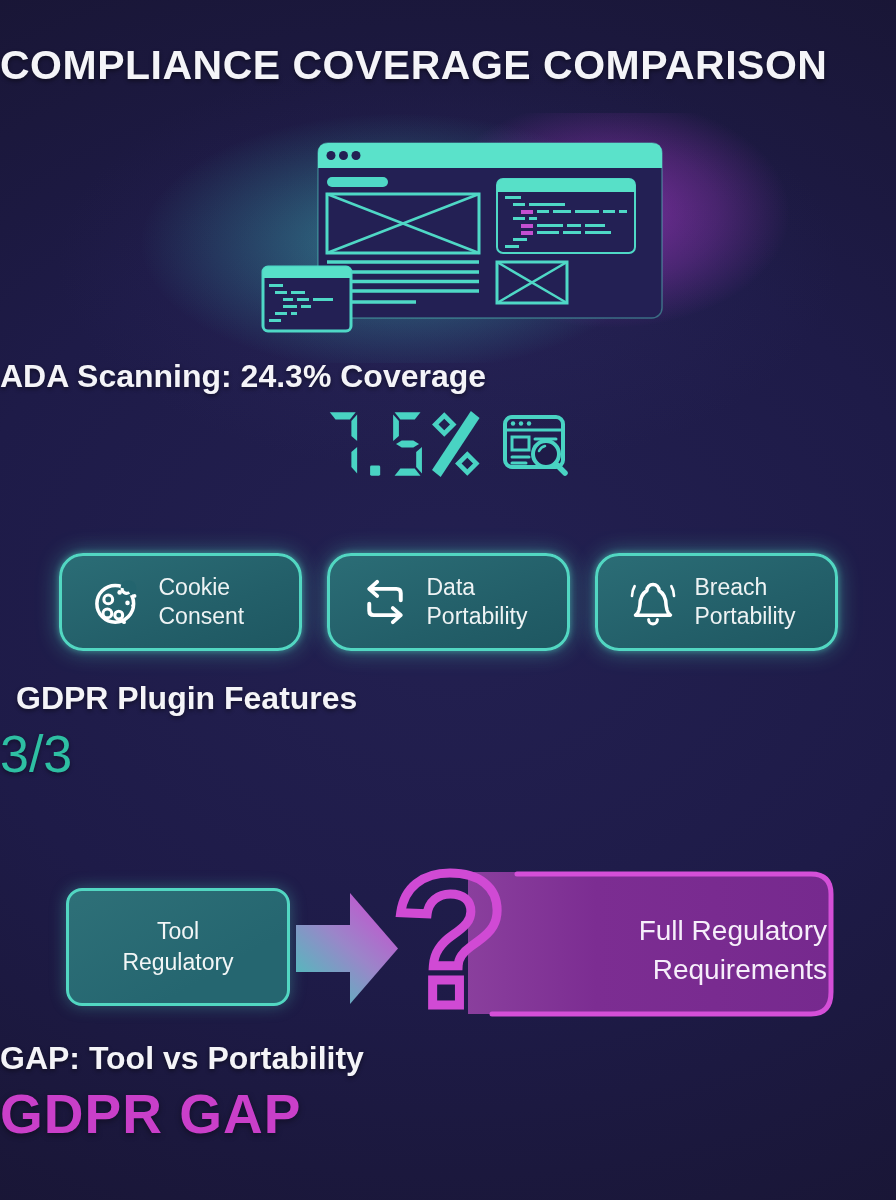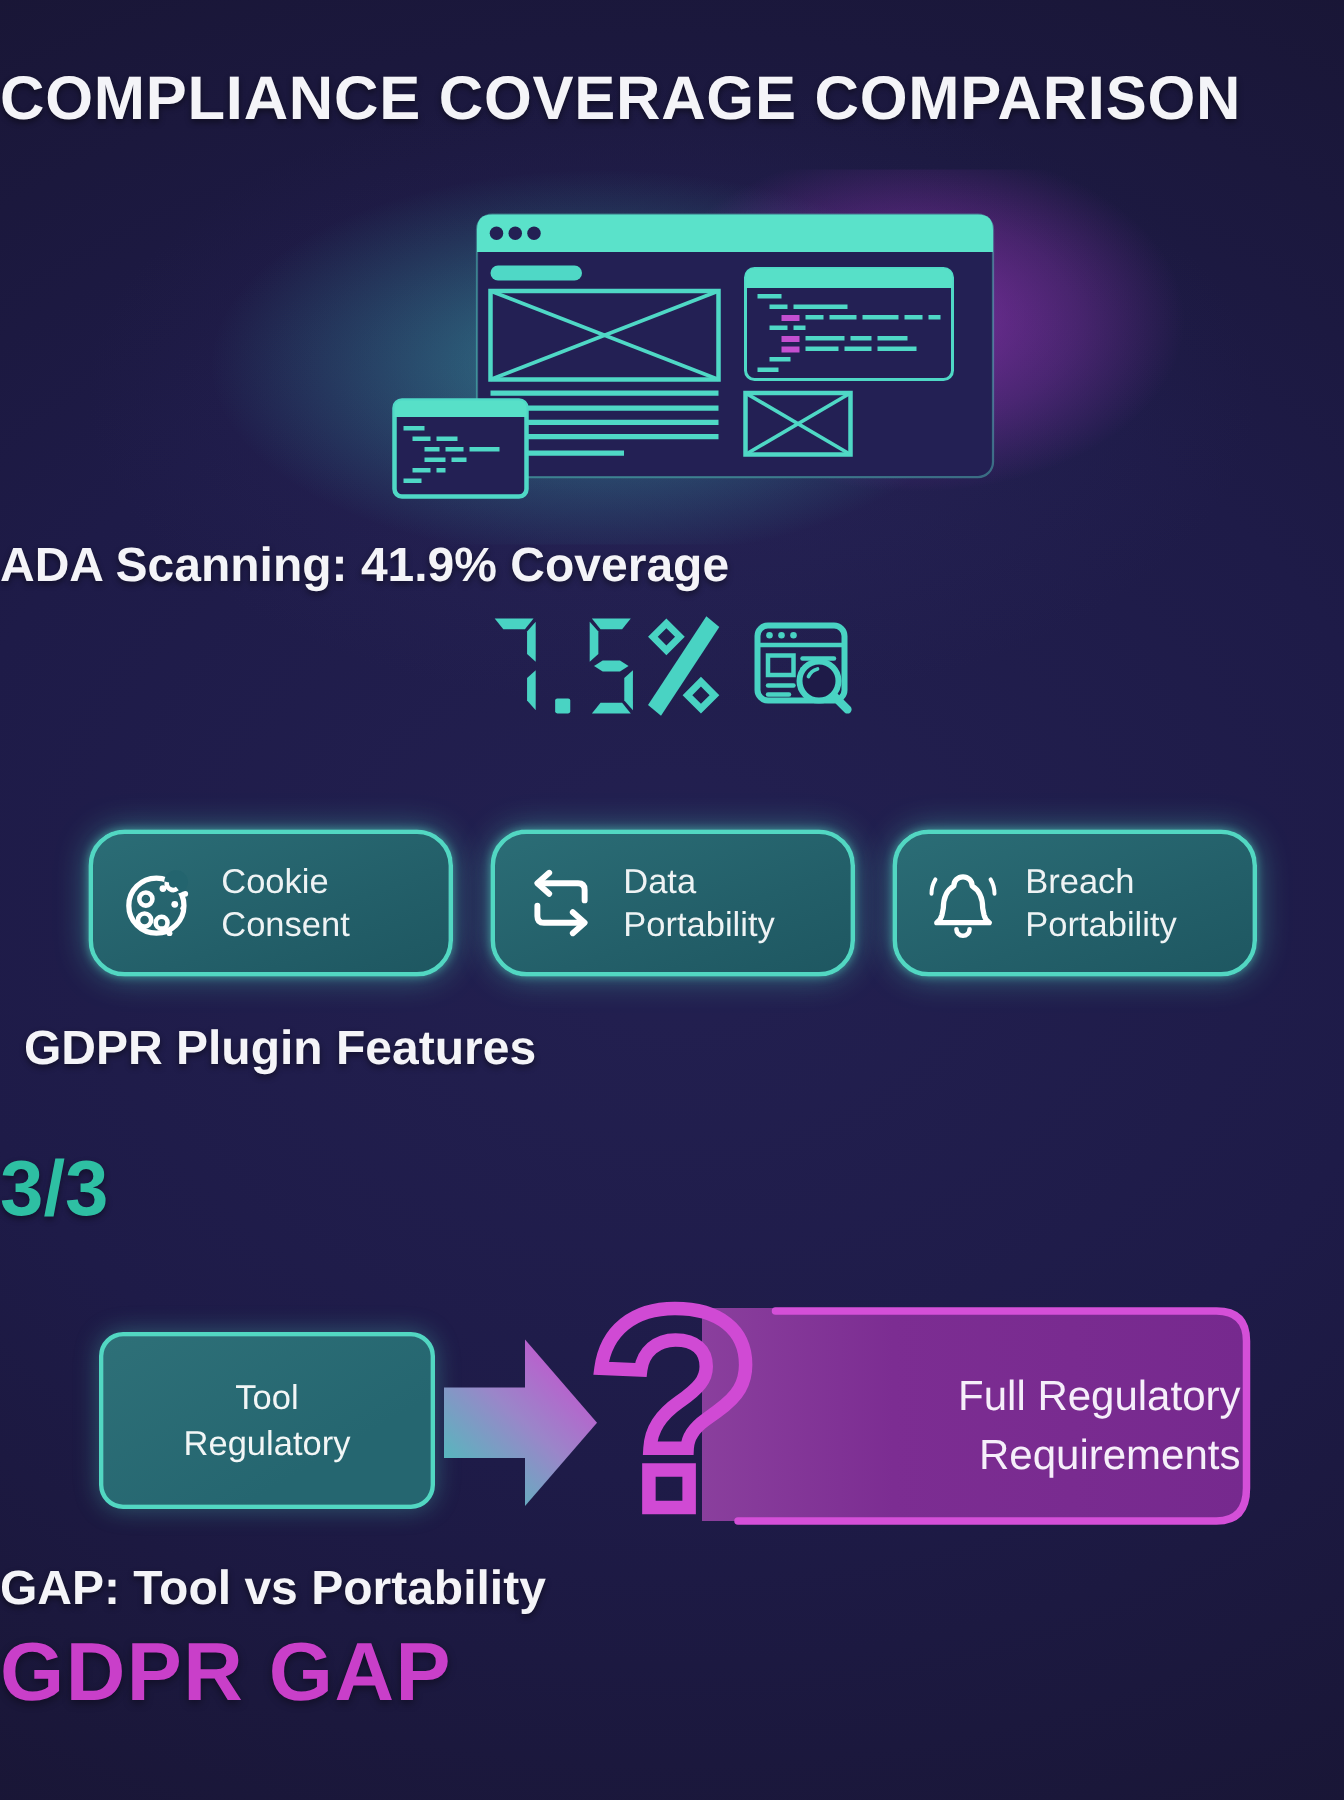--- a/index.html
+++ b/index.html
@@ -15,26 +15,26 @@
   .center-text{left:0;right:0;}
   .heading{font-weight:bold;color:#f4f4f8;text-shadow:0 2px 4px rgba(0,0,0,0.45);}
   #page-title{top:42px;font-size:41px;letter-spacing:0.5px;}
   #ada-heading{top:358px;font-size:32px;}
   #display-row{top:402px;left:0;right:0;height:84px;display:flex;justify-content:center;align-items:center;gap:16px;}
   #pills{top:553px;left:0;width:896px;display:flex;justify-content:center;gap:25px;}
   .pill{
     width:243px;height:98px;box-sizing:border-box;border:3px solid #52d7c2;border-radius:24px;
     background:linear-gradient(160deg,#2b6d76 0%,#235f69 60%,#1e5761 100%);
     box-shadow:0 0 22px rgba(82,215,194,0.45), 0 0 6px rgba(82,215,194,0.5);
-    display:flex;align-items:center;padding:0 16px;gap:14px;color:#eef3f4;
+    display:flex;align-items:center;padding:0 27px;gap:14px;color:#eef3f4;
   }
   .pill svg{flex-shrink:0;}
   .pill-label{font-size:23px;line-height:1.28;white-space:pre-line;}
   #gdpr-heading{top:680px;font-size:32px;margin-left:16px;}
-  #score{top:724px;font-size:52px;font-weight:bold;color:#2ebfa3;text-shadow:0 2px 4px rgba(0,0,0,0.4);margin-top:39px;}
+  #score{top:724px;font-size:52px;font-weight:normal;color:#2ebfa3;text-shadow:0 2px 4px rgba(0,0,0,0.4);}
   #diagram{left:0;top:855px;width:896px;height:175px;}
   #tool-box{
     position:absolute;left:66px;top:33px;width:224px;height:118px;box-sizing:border-box;
     border:3px solid #52d7c2;border-radius:16px;
     background:linear-gradient(150deg,#2e7078 0%,#256670 70%);
     box-shadow:0 0 16px rgba(82,215,194,0.35);
     display:flex;align-items:center;justify-content:center;z-index:1;
   }
   #tool-box .box-label{font-size:23px;line-height:1.35;white-space:pre-line;text-align:center;color:#f2f6f6;}
   #diagram-svg{position:absolute;left:0;top:0;z-index:2;}
@@ -136,21 +136,21 @@
           <rect x="313" y="185" width="20" height="3"></rect>
         <rect x="283" y="192" width="14" height="3"></rect>
           <rect x="301" y="192" width="10" height="3"></rect>
         <rect x="275" y="199" width="12" height="3"></rect>
           <rect x="291" y="199" width="6" height="3"></rect>
         <rect x="269" y="206" width="12" height="3"></rect>
       </g>
     </g>
   </svg>
 
-  <div id="ada-heading" class="abs center-text heading">ADA Scanning: 41.9% Coverage</div>
+  <div id="ada-heading" class="abs center-text heading">ADA Scanning: 24.3% Coverage</div>
 
   <div id="display-row" class="abs">
     <svg id="sevenseg" viewBox="0 0 226 100" width="163" height="72">
         <g fill="#49d3c3">
           <polygon points="12,6 48,6 40,16 20,16"></polygon>
           <polygon points="50,9 50,46 42,39 42,18"></polygon>
           <polygon points="50,54 50,91 42,82 42,61"></polygon>
           <rect x="68" y="80" width="14" height="14" rx="2"></rect>
           <polygon points="102,6 138,6 130,16 110,16"></polygon>
           <polygon points="100,9 108,18 108,39 100,46"></polygon>

